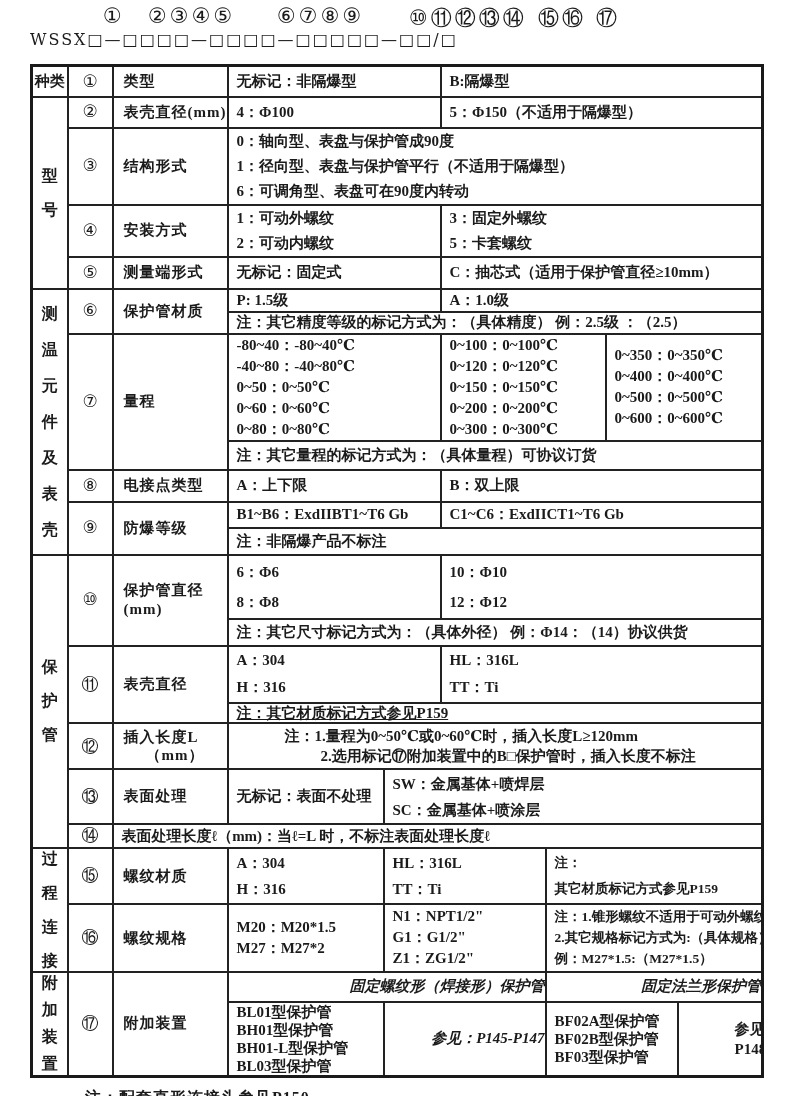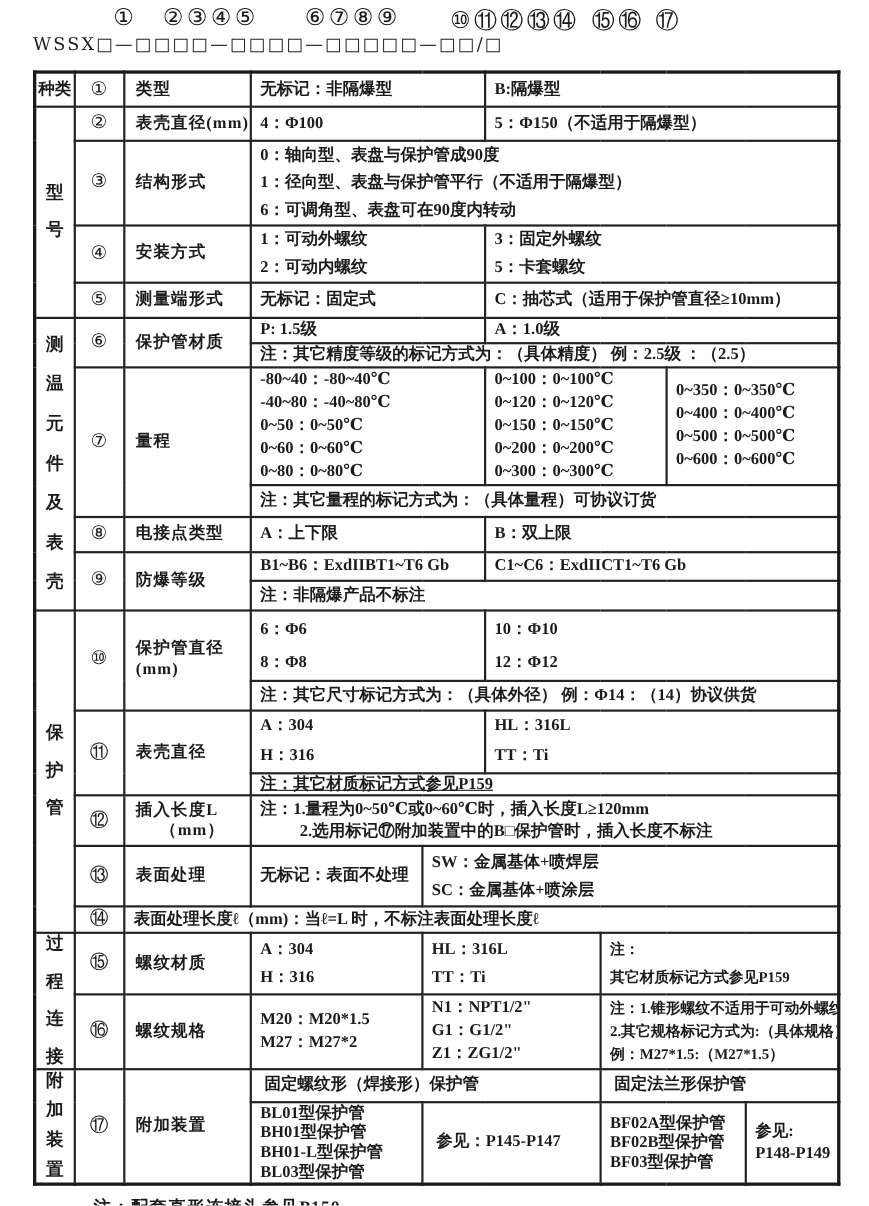--- a/index.html
+++ b/index.html
@@ -26,37 +26,37 @@
   
   table { border-collapse:collapse; table-layout:fixed; width:731px; }
   td {
     border:2px solid #222; vertical-align:middle;
     font-size:15px; line-height:1.25; overflow:hidden;
   }
   table { border:3px solid #1a1a1a; }
   td.num  { text-align:center; font-size:17px; font-family:"DejaVu Sans",sans-serif; font-weight:normal; }
   td.lbl  { text-align:left; padding-left:10px; letter-spacing:1px;margin-left:36px; }
   td.val, td.note, td.txt { padding-left:8px; }
-  td.center { text-align:left; padding-left:12px; }
+  td.center { text-align:right; padding-left:0;font-style:italic; }
   .vlabel { display:flex; flex-direction:column; align-items:center; }
   .vlabel span { display:block; font-size:16px; }
   .gap14 .vlabel, .vlabel.gap14 { gap:14px; }
   .vlabel.gap16 { gap:16px; }
   .vlabel.gap7  { gap:7px; }
   td.gcell { text-align:center; }
   .line { white-space:nowrap; }
   .indent36 { padding-left:36px; }
   .small { font-size:13.5px; }
   .lh21 .line { line-height:21px; }
   .lh25 .line { line-height:25px; }
   .lh26 .line { line-height:26px; }
   .lh27 .line { line-height:27px; }
   .lh30 .line { line-height:30px; }
   .lh18 .line { line-height:18px; }
-  .lh20 .line { line-height:20px; }
+  .lh20 .line { line-height:20px;margin-left:48px; }
   
   .rh31{height:31px;} .rh32{height:32px;} .rh77{height:77px;} .rh52{height:52px;}
   .rh23{height:23px;} .rh22{height:22px;} .rh105{height:105px;} .rh29{height:29px;margin-top:36px;}
   .rh26{height:26px;} .rh27{height:27px;} .rh64{height:64px;} .rh57{height:57px;}
   .rh20{height:20px;text-decoration:underline;} .rh46{height:46px;} .rh55{height:55px;} .rh65{height:65px;}
   .rh30{height:30px;} .rh72{height:72px;}
   
   .footnote { margin-top:10px; margin-left:55px; font-size:16px; letter-spacing:1px; }
 </style>
 </head>

